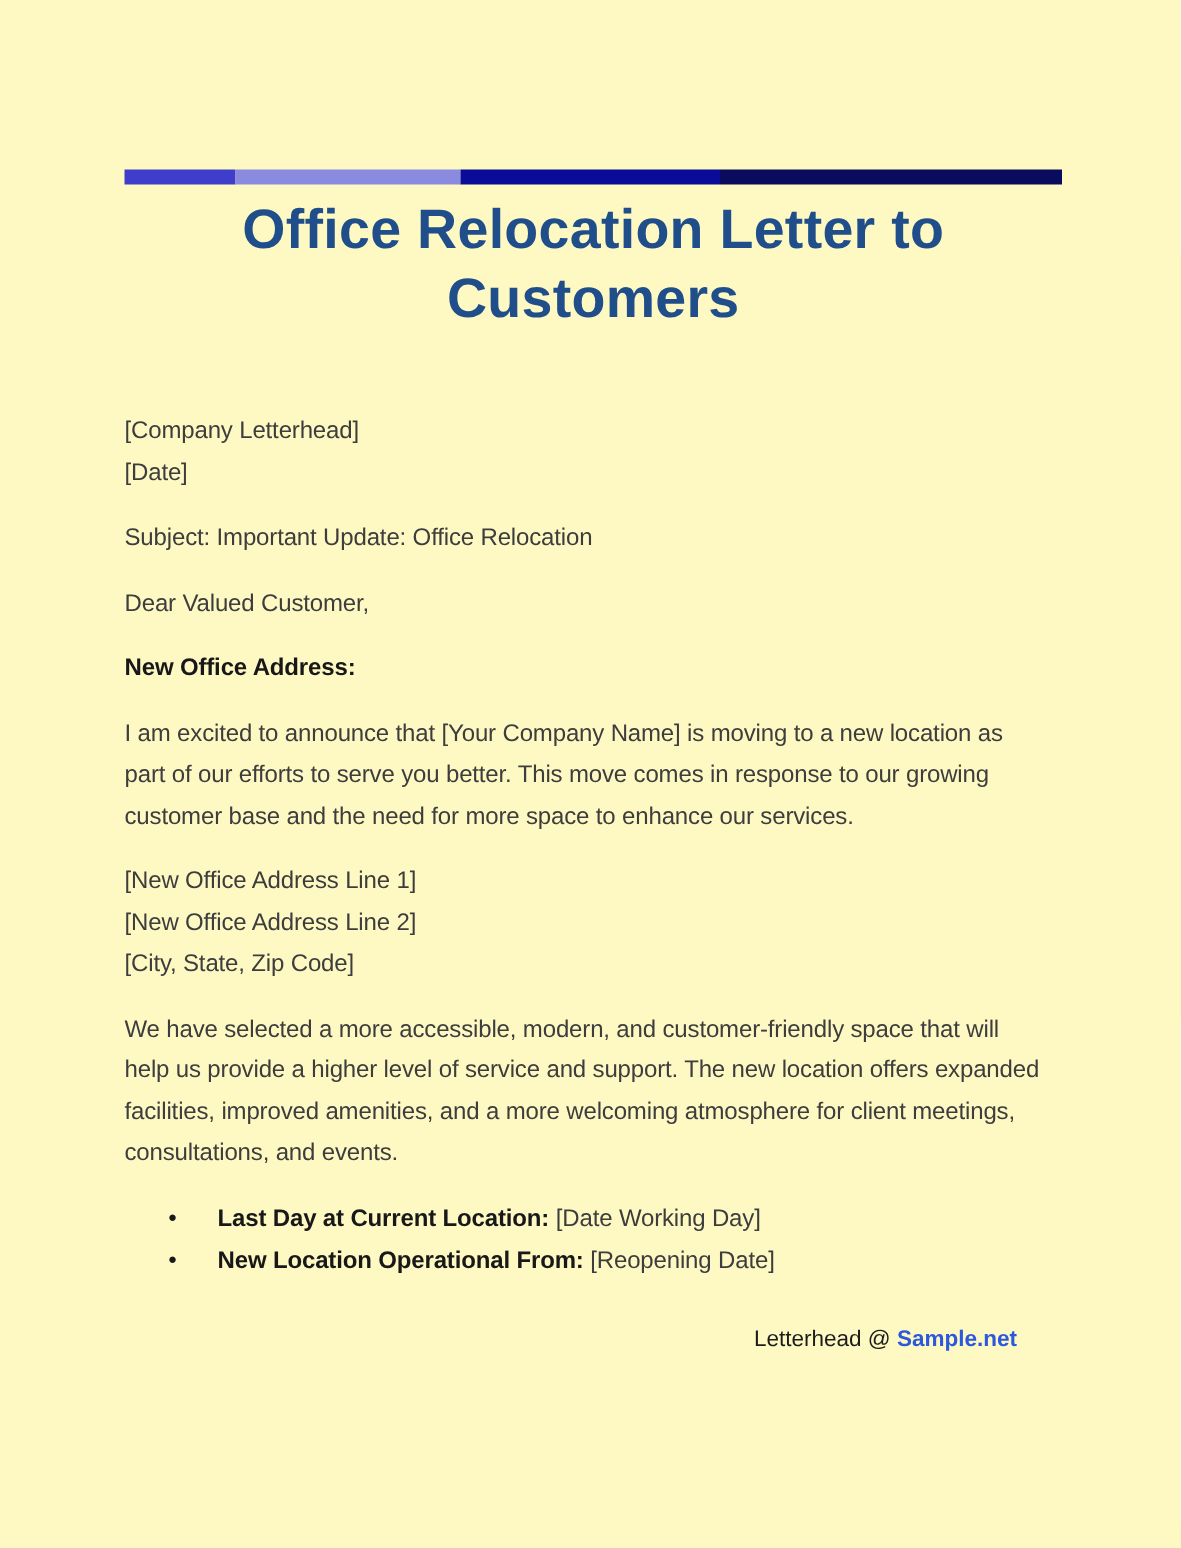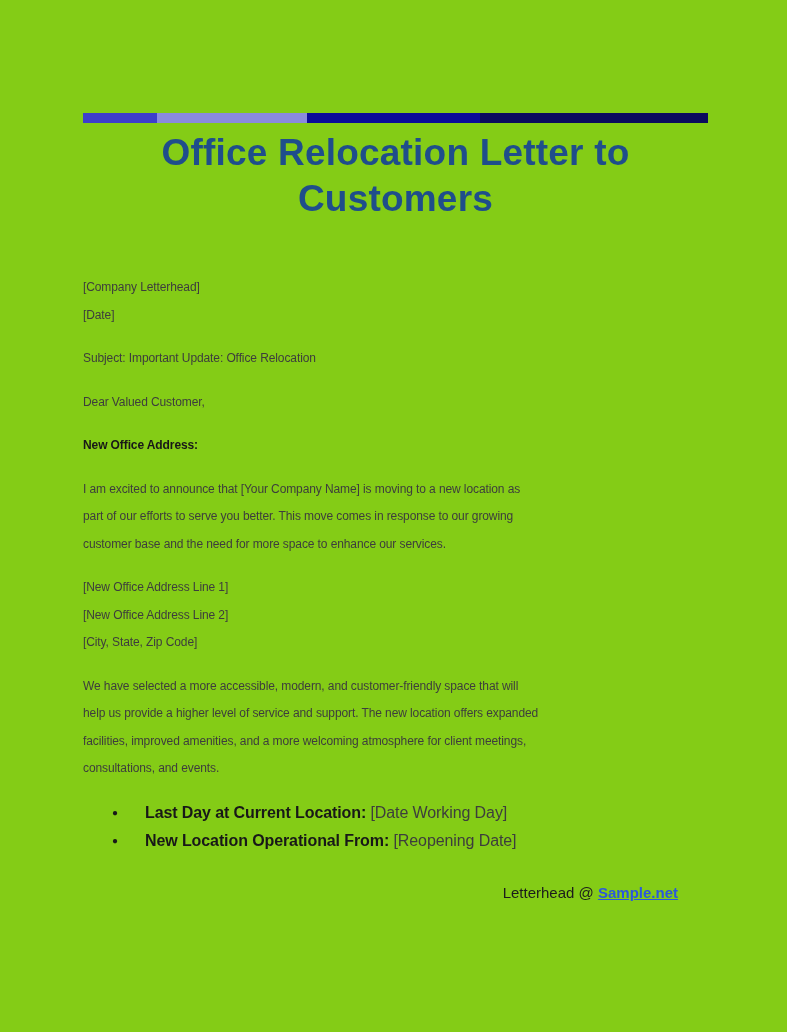--- a/index.html
+++ b/index.html
@@ -2,40 +2,40 @@
 <html><head>
 <meta charset="utf-8">
 <style>
   * { margin: 0; padding: 0; box-sizing: border-box; }
   html, body { background: #ffffff; }
   body {
     width: 787px; height: 1032px;
     font-family: "Liberation Sans", sans-serif;
     overflow: hidden;
   }
-  .page { width: 787px; height: 1032px; background: #84cc16; }
+  .page { width: 787px; height: 1032px; background: #fef9c3; }
   .content { width: 625px; margin-left: 83px; padding-top: 113px; }
 
   .top-bar { display: flex; height: 10px; width: 625px; }
   .top-bar .seg { height: 10px; }
   .seg-0 { width: 74px; }
   .seg-1 { width: 150px; }
   .seg-2 { width: 173px; }
   .seg-3 { width: 228px; }
 
   .doc-title {
     margin: 7px 0 52px 0;
     font-size: 37px; line-height: 46px; font-weight: 700;
     color: #1F4E8B; text-align: center;
     white-space: pre-line;
     letter-spacing: 0.2px;
   }
 
   .block {
-    font-size: 12px; line-height: 27.5px;
+    font-size: 16px; line-height: 27.5px;
     color: #3d3d3d;
     white-space: pre-line;
     margin-bottom: 16px;
     letter-spacing: -0.1px;
   }
   .block.bold { font-weight: 700; color: #181818; }
 
   ul.bullet-list { list-style: none; margin: 0 0 16px 0; padding: 0; }
   ul.bullet-list li {
     position: relative;
@@ -54,21 +54,20 @@
   .doc-footer {
     margin-top: 28px;
     text-align: right;
     padding-right: 30px;
     font-size: 15px; line-height: 20px;
     color: #1c1c1c;
   }
   .footer-link {
     font-weight: 700;
     color: #2B58DD;
-    text-decoration: underline;
     cursor: pointer;
   }
 </style>
 </head>
 <body>
 
 <div class="page">
   <div class="content">
 
     <div class="top-bar">

